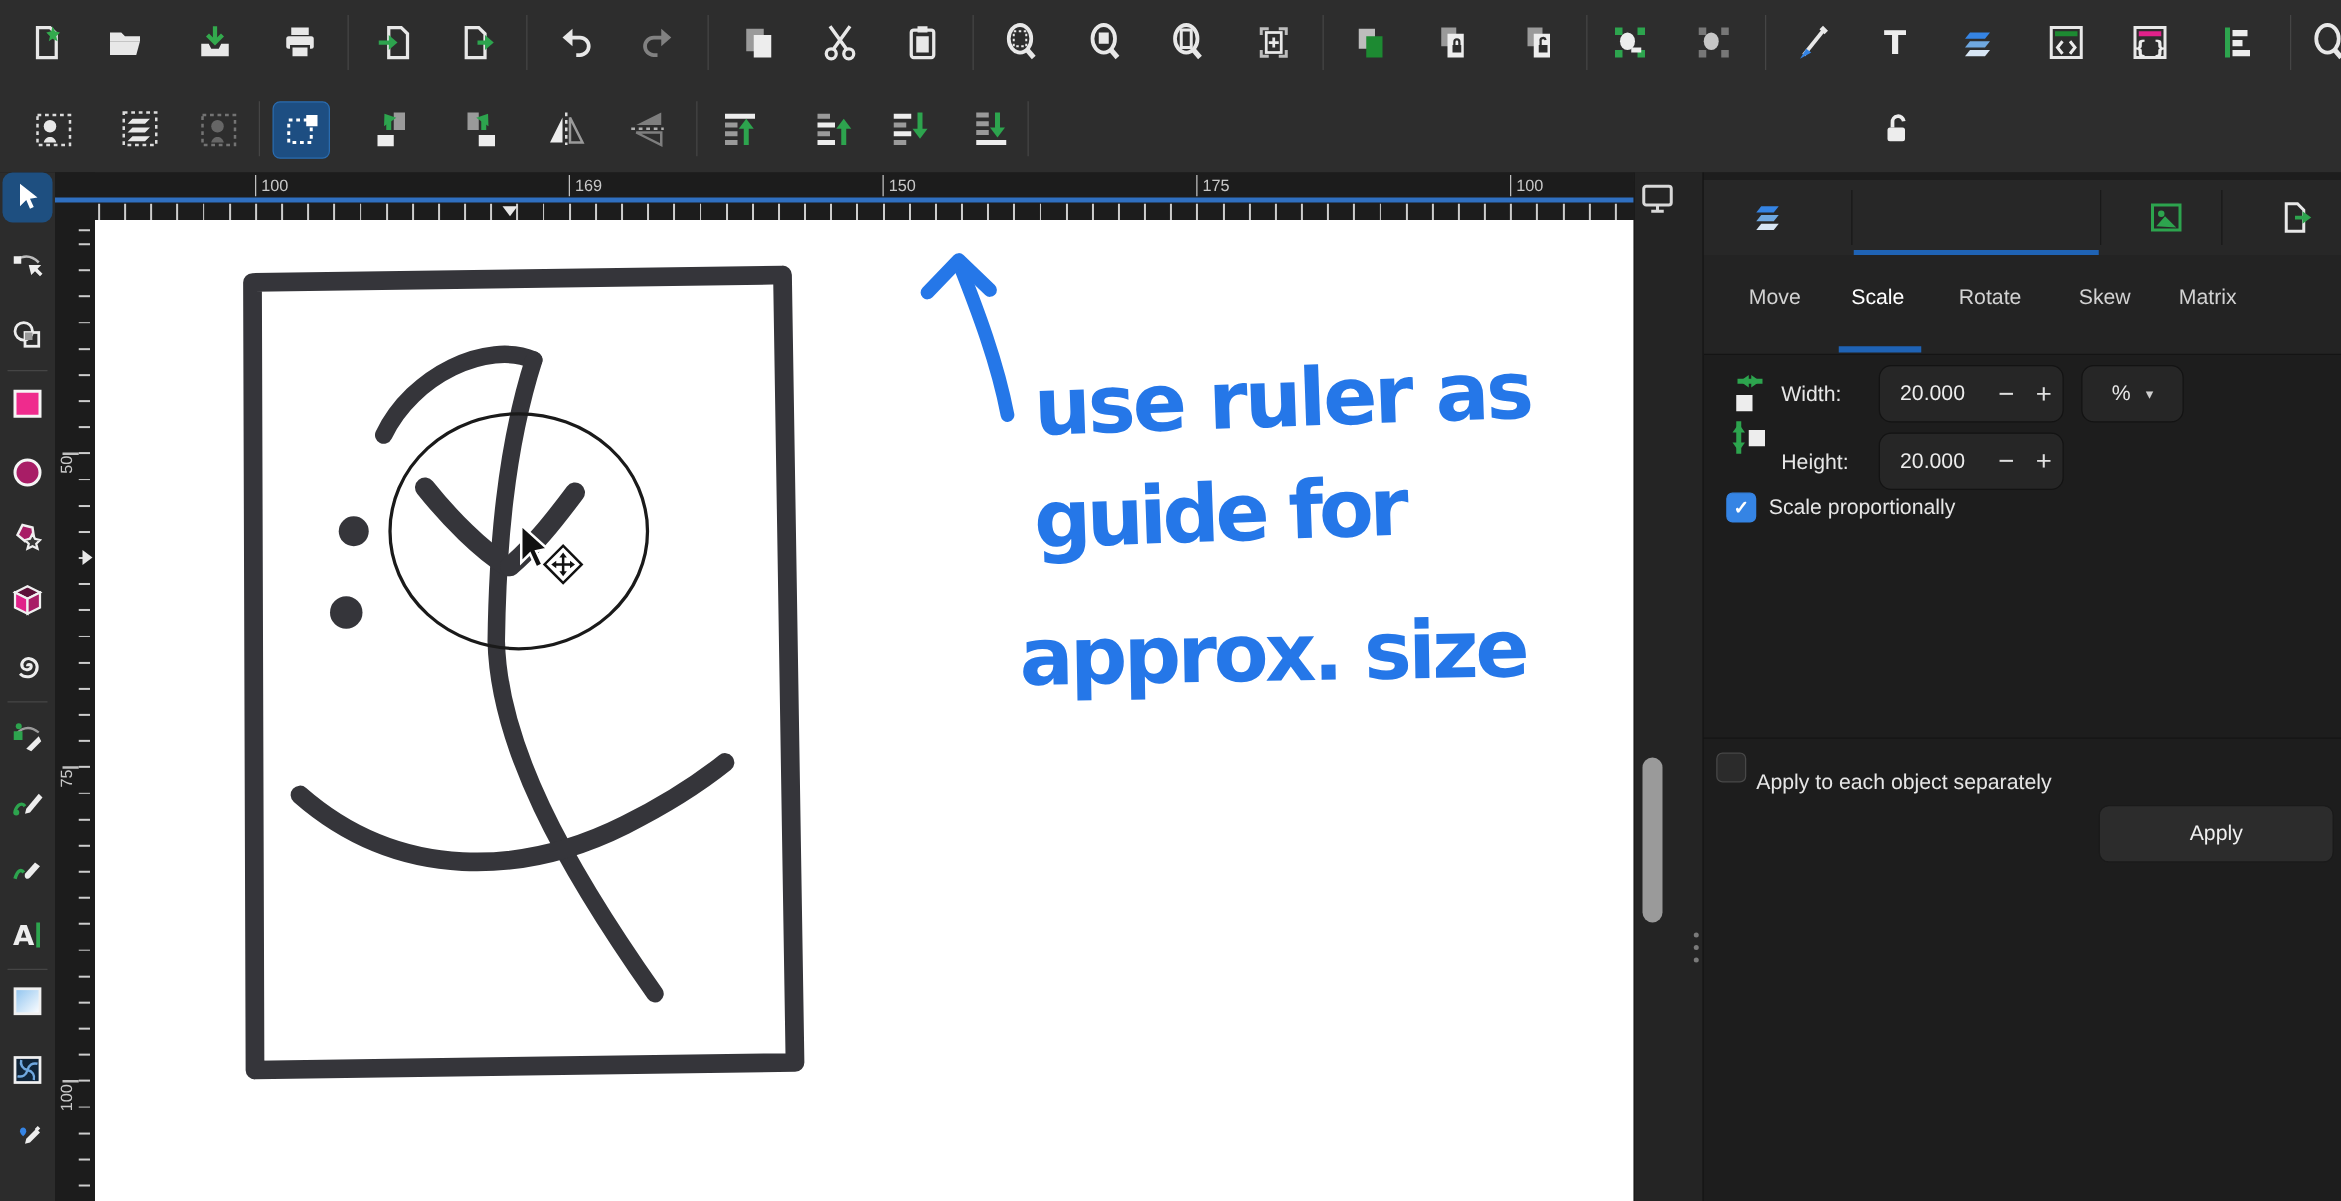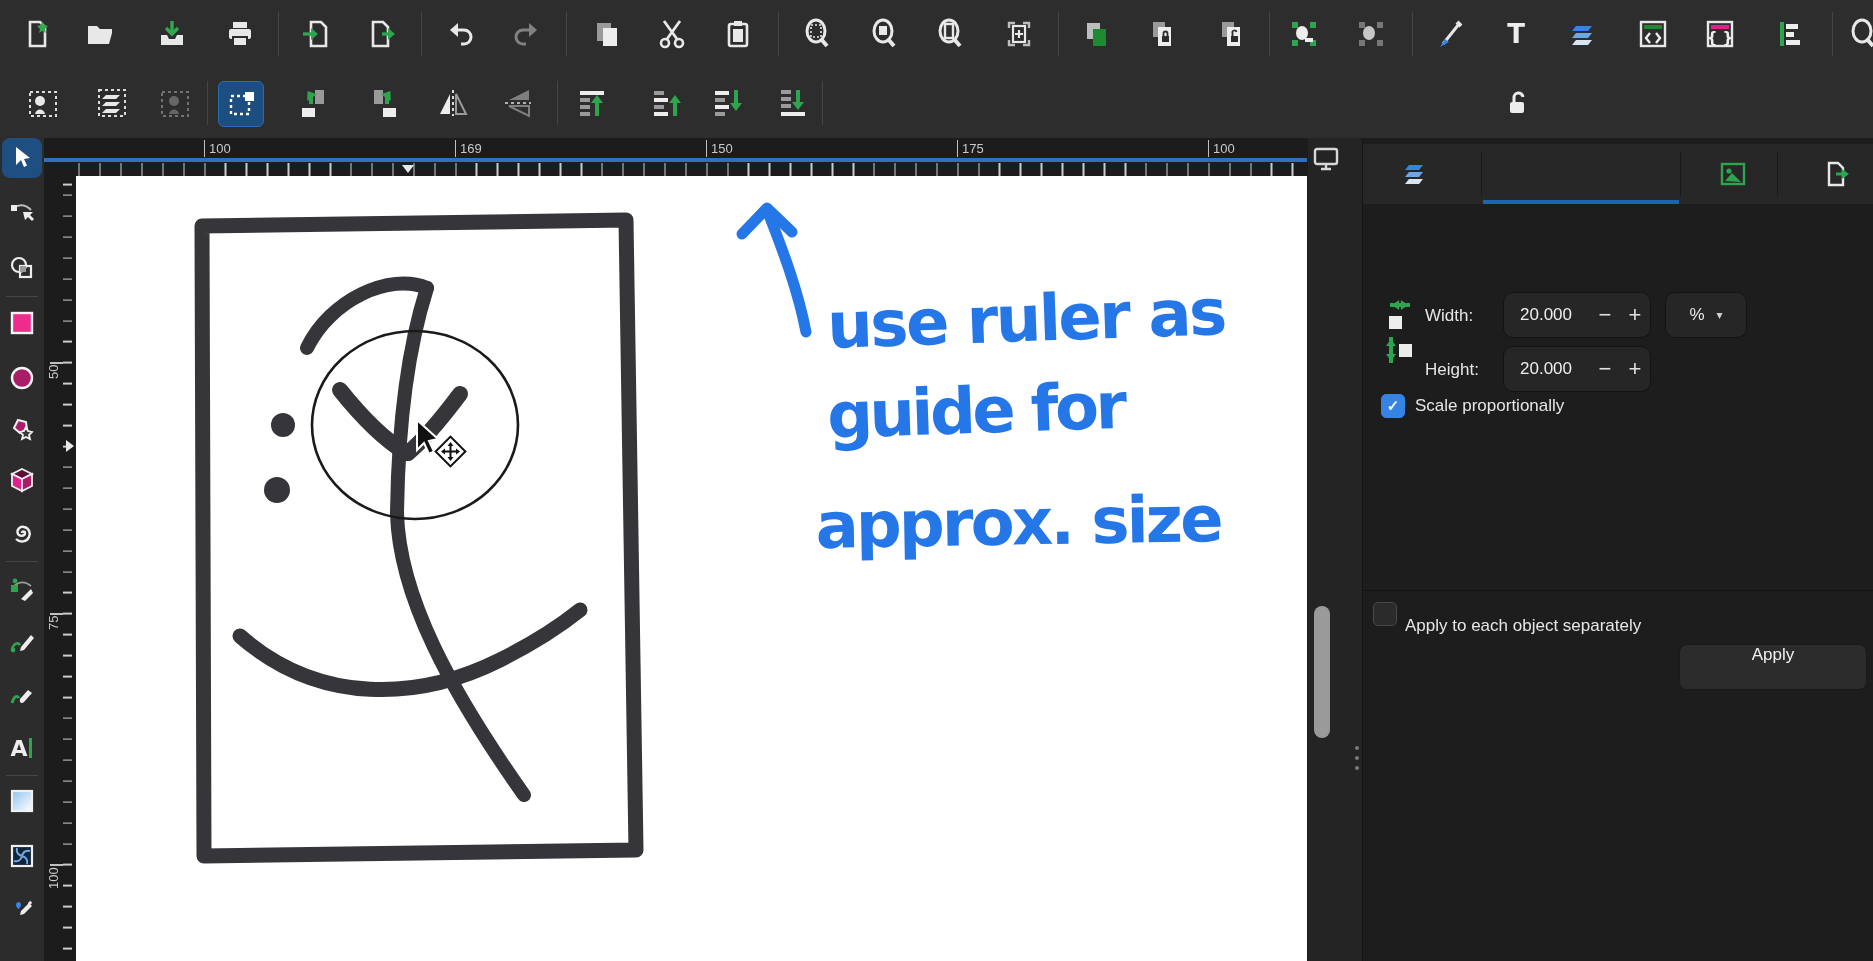--- a/index.html
+++ b/index.html
@@ -78,21 +78,21 @@
      color:#ededed;font-size:17px;display:flex;align-items:center;}
   .pspin .val{padding-left:16px;flex:1;}
   .pspin .mp{width:30px;text-align:center;color:#e0e0e0;font-size:22px;}
   #pct{position:absolute;left:302px;width:80px;height:44px;background:#262626;border:1px solid #131313;border-radius:10px;
      color:#e8e8e8;font-size:17px;display:flex;align-items:center;justify-content:center;gap:12px;}
   .chk{position:absolute;width:22px;height:22px;border-radius:5px;background:#2b2b2b;border:1px solid #484848;
      display:flex;align-items:center;justify-content:center;color:#fff;font-size:15px;font-weight:bold;}
   .chk.checked{background:#3584e4;border-color:#3584e4;}
   .chk:not(.checked) span{visibility:hidden;}
   #applybtn{position:absolute;left:316px;top:506px;width:186px;height:44px;background:#2c2c2c;border:1px solid #1a1a1a;
-     border-radius:8px;color:#f0f0f0;font-size:17px;display:flex;justify-content:center;}
+     border-radius:8px;color:#f0f0f0;font-size:17px;display:flex;align-items:center;justify-content:center;}
   #sep-apply{position:absolute;left:0;top:452px;width:511px;height:1px;background:#141414;}
 
   text{font-family:"DejaVu Sans",sans-serif;}
 </style>
 </head>
 <body>
 
 <div id="stage">
 
   <div class="abs" id="tb1">
@@ -642,20 +642,28 @@
       <div class="dsep" style="left:414px"></div>
       <div class="dicon" style="left:458px">
         <svg width="28" height="28" viewBox="0 0 28 28">
             <path d="M6 3h9l5 5v17H6z" fill="none" stroke="#e8e8e8" stroke-width="2.4"></path>
             <path d="M13 14h9" stroke="#2da44e" stroke-width="3"></path>
             <path d="M19 9l7 5-7 5z" fill="#2da44e"></path>
           </svg>
       </div>
     </div>
 
+    <div id="ttabs">
+      <span class="ttab" style="left:36px">Move</span>
+      <span class="ttab sel" style="left:118px">Scale</span>
+      <span class="ttab" style="left:204px">Rotate</span>
+      <span class="ttab" style="left:300px">Skew</span>
+      <span class="ttab" style="left:380px">Matrix</span>
+      <div id="scale-underline" style="left:108px;width:66px"></div>
+    </div>
 
     <svg class="abs" style="left:22px;top:158px" width="30" height="36" viewBox="0 0 30 36">
       <path d="M5 9h20" stroke="#2da44e" stroke-width="4"></path>
         <path d="M7 9L14 4v10zM23 9l-7-5v10z" fill="#2da44e"></path>
         <rect x="4" y="20" width="13" height="13" fill="#ededed"></rect>
     </svg>
     <div class="plab" style="left:62px;top:168px">Width:</div>
     <div class="pspin" style="top:154px">
       <span class="val">20.000</span>
       <span class="mp">−</span>

